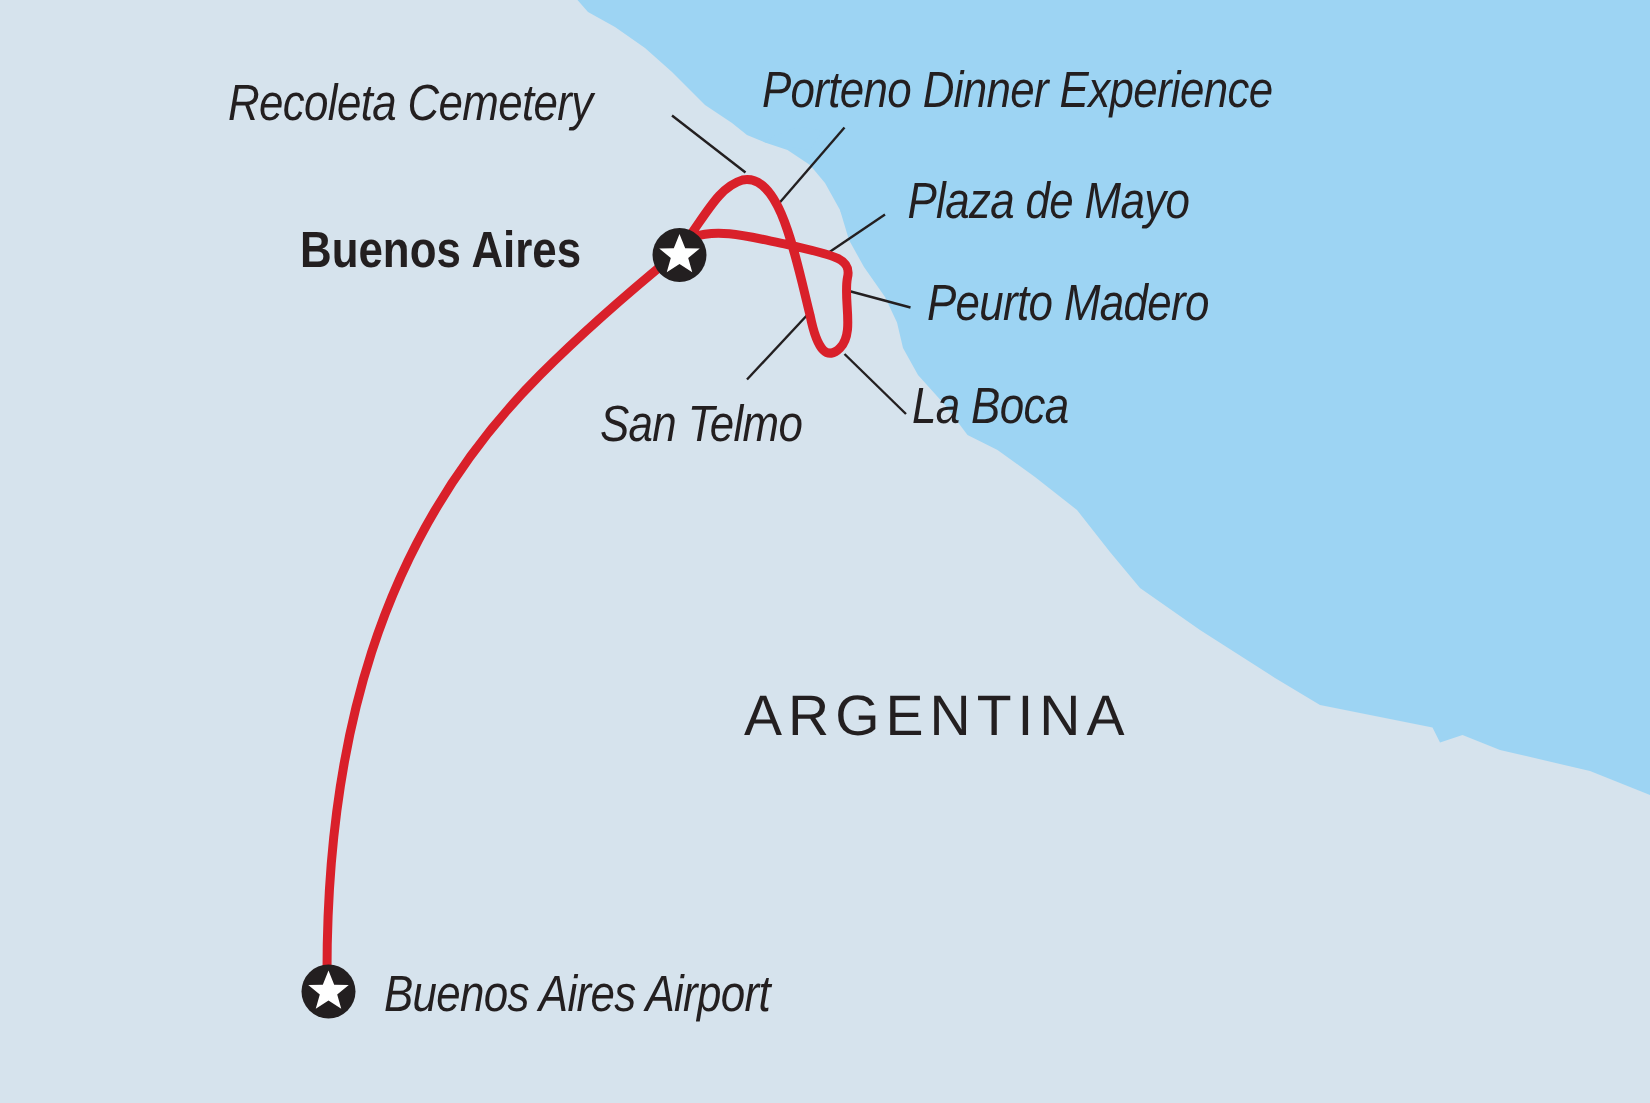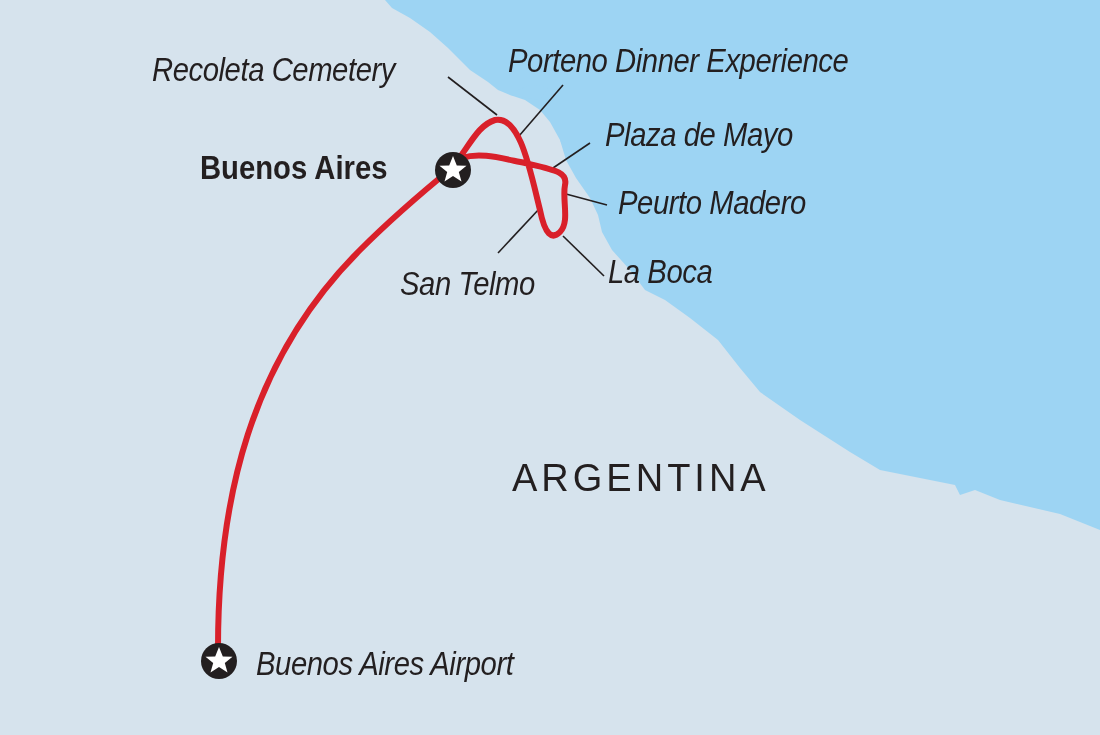--- a/index.html
+++ b/index.html
@@ -48,13 +48,13 @@
 <div class="lbl it" style="left:152px; top:52px;">Recoleta Cemetery</div>
 <div class="lbl it" style="left:508px; top:43px;">Porteno Dinner Experience</div>
 <div class="lbl it" style="left:605px; top:117px;">Plaza de Mayo</div>
 <div class="lbl it" style="left:618px; top:185px;">Peurto Madero</div>
 <div class="lbl it" style="left:400px; top:266px;">San Telmo</div>
 <div class="lbl it" style="left:608px; top:254px;">La Boca</div>
 
 <div class="lbl city" style="left:200px; top:150px;">Buenos Aires</div>
 <div class="lbl it" style="left:256px; top:646px;">Buenos Aires Airport</div>
 
-<div class="lbl country" style="left:512px; top:459px;">ARGENTINA</div>
+<div class="lbl country" style="left:496px; top:459px;">ARGENTINA</div>
 
 </body></html>

